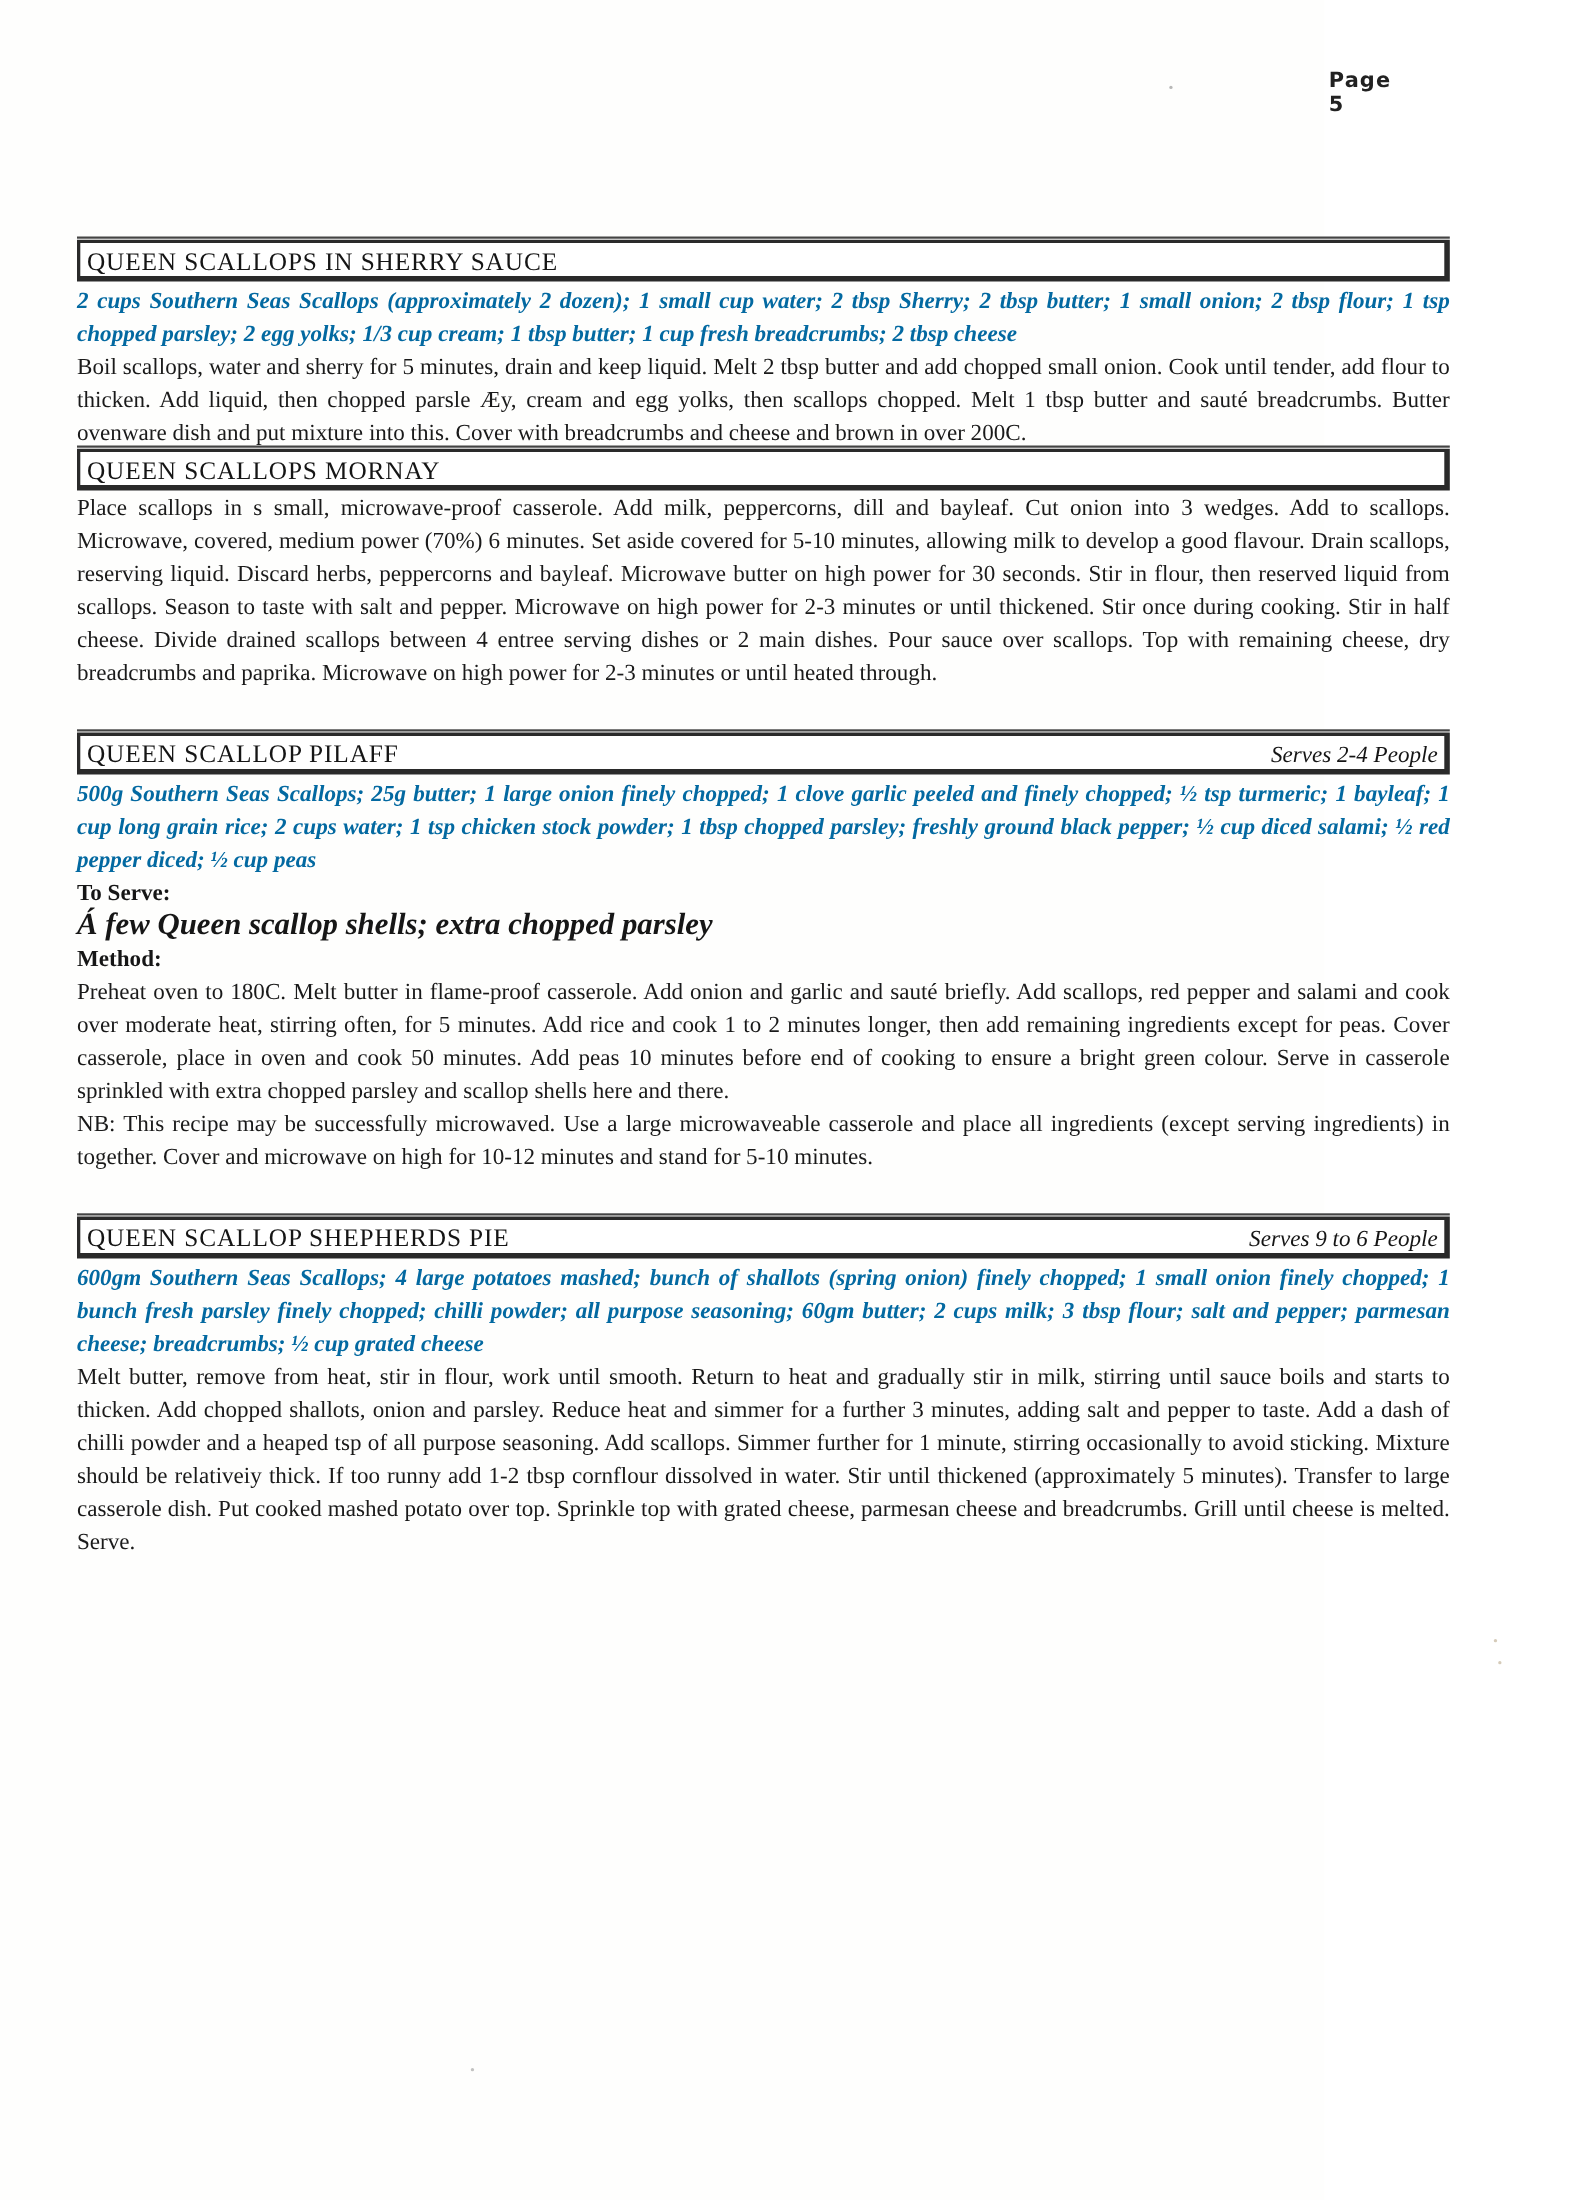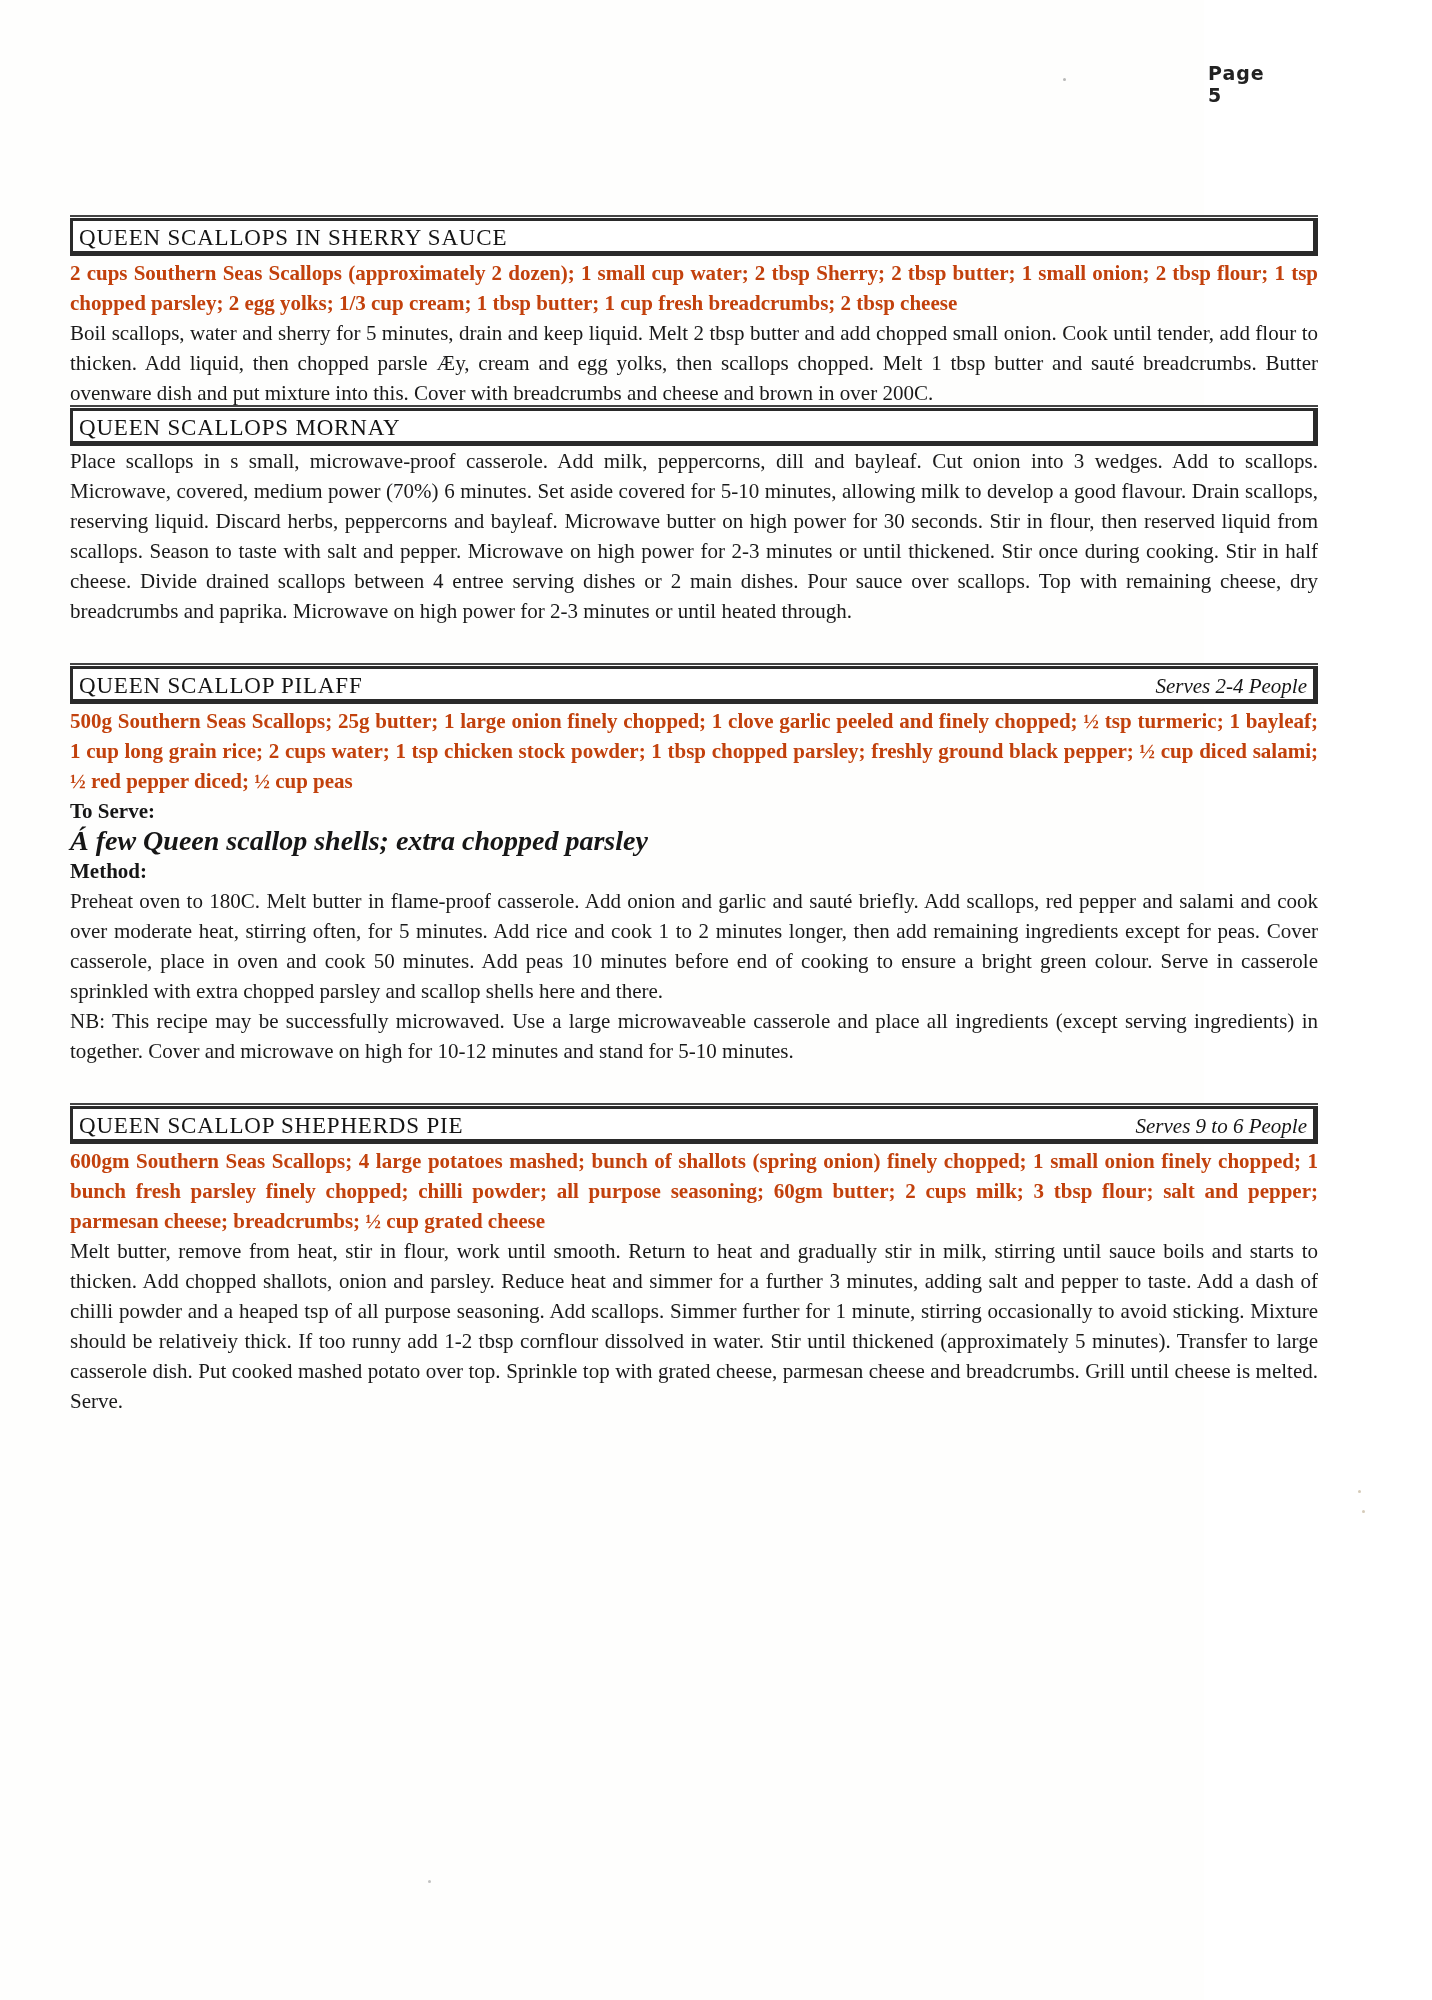--- a/index.html
+++ b/index.html
@@ -68,26 +68,27 @@
       font-weight: normal;
       color: #151515;
       white-space: nowrap;
     }
     .serves {
       font-style: italic;
       font-size: 21px;
       color: #151515;
     }
     .ingredients {
+      font-style: italic;
       font-weight: bold;
       font-size: 21px;
       line-height: 30px;
       margin: 2px 0 0 0;
       text-align: justify;
-      color: #c2410c;
+      color: #0369a1;
     }
     .subhead {
       font-weight: bold;
       font-size: 21px;
       line-height: 30px;
       margin: 0;
       color: #161616;
     }
     .serve-items {
       font-style: italic;

